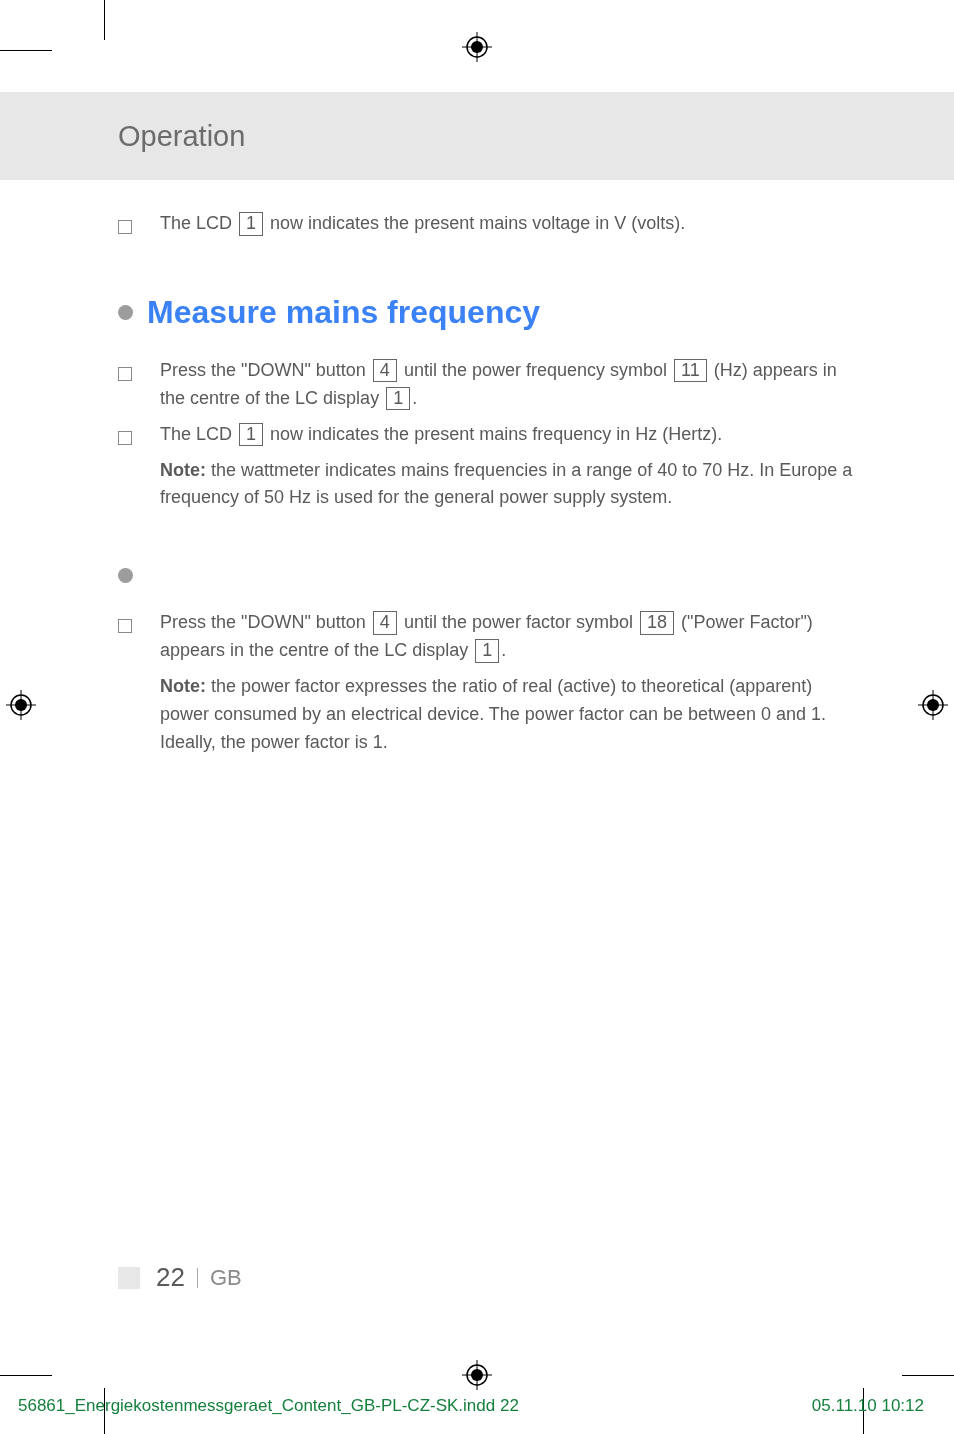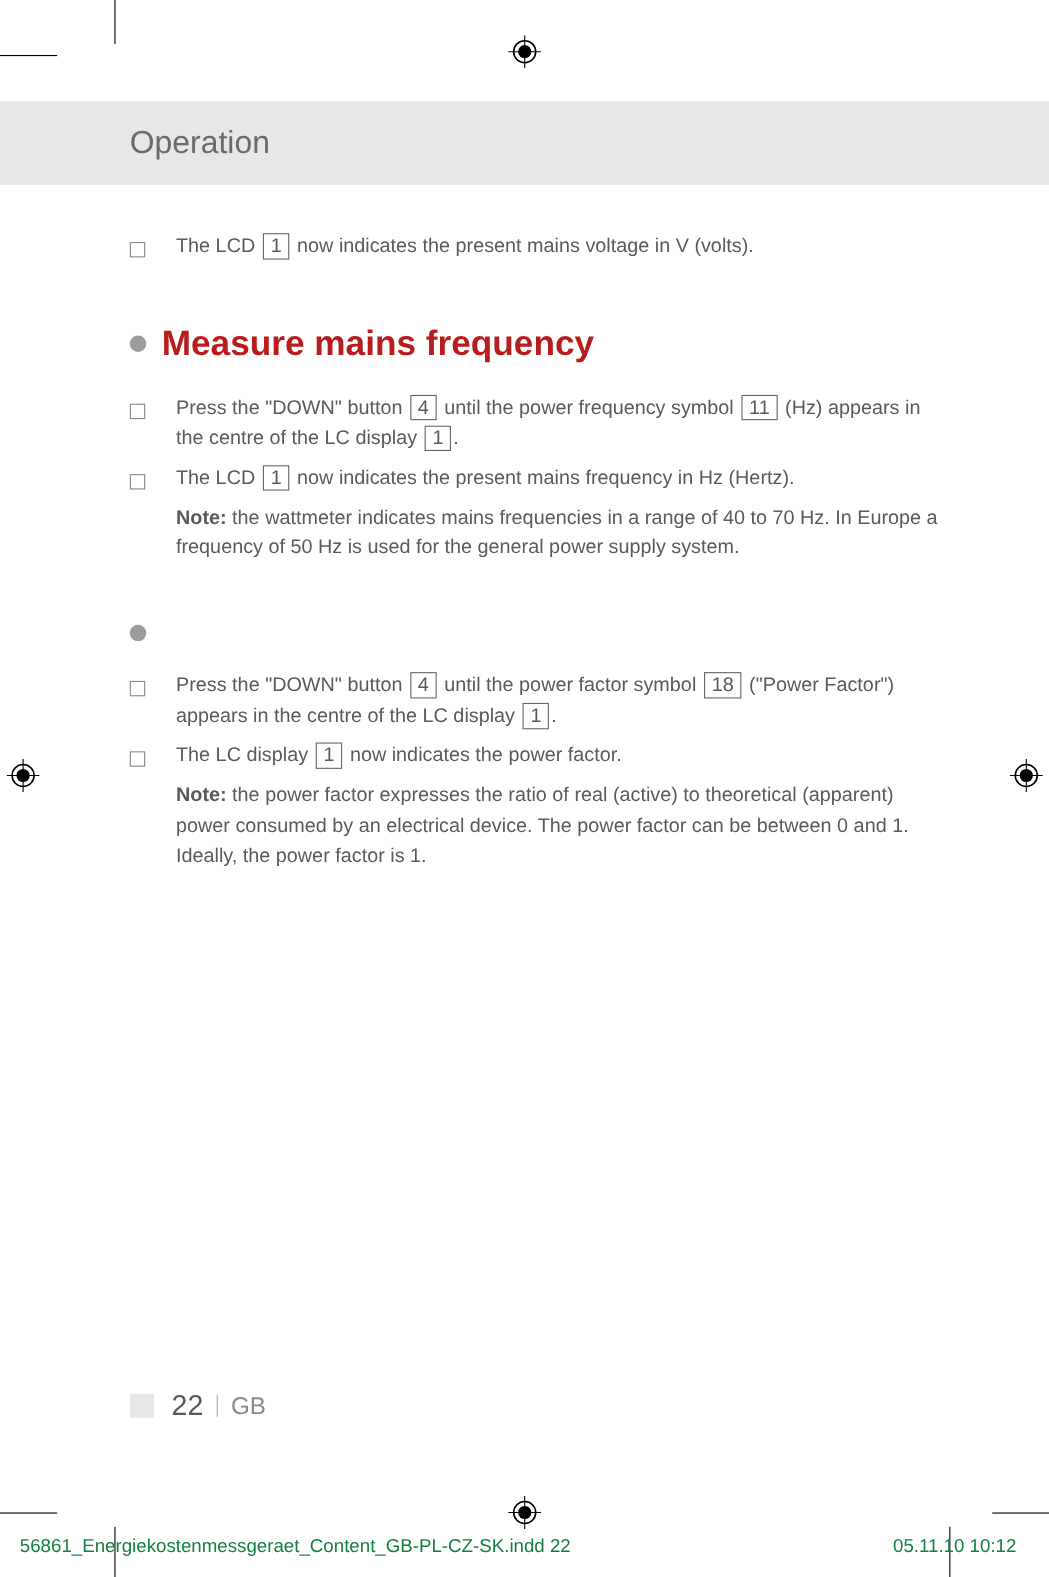--- a/index.html
+++ b/index.html
@@ -12,21 +12,21 @@
       color: #4a4a4a;
     }
     .crop-mark-h { position: absolute; background: #000; height: 1px; }
     .crop-mark-v { position: absolute; background: #000; width: 1px; }
     .reg-mark { position: absolute; width: 30px; height: 30px; }
     .reg-mark svg { width: 100%; height: 100%; }
 
     .header-band {
       position: absolute;
       top: 92px; left: 0; right: 0;
-      height: 76px;
+      height: 88px;
       background: #e7e7e7;
       display: flex;
       align-items: center;
       padding-left: 118px;
     }
     .header-title {
       font-size: 29px;
       color: #6b6b6b;
       font-weight: 400;
     }
@@ -67,21 +67,21 @@
     }
     .bullet-dot {
       width: 15px; height: 15px;
       border-radius: 50%;
       background: #9c9c9c;
       flex-shrink: 0;
     }
     .section-title {
       font-size: 32px;
       font-weight: 700;
-      color: #b91c1c;
+      color: #3b82f6;
     }
     .bold { font-weight: 700; color: #5a5a5a; }
 
     .page-num {
       position: absolute;
       left: 118px;
       top: 1262px;
       display: flex;
       align-items: center;
       gap: 6px;
@@ -178,24 +178,20 @@
 
   <div class="section-head">
     <div class="bullet-dot"></div>
   </div>
 
   <div class="para indent">
     <span class="checkbox"></span>
     <span>Press the "DOWN" button </span><span class="boxed">4</span><span> until the power factor symbol </span><span class="boxed">18</span><span> ("Power Factor") appears in the centre of the LC display </span><span class="boxed">1</span><span>.</span>
   </div>
 
-  <div class="para indent">
-    <span class="checkbox"></span>
-    <span>The LC display </span><span class="boxed">1</span><span> now indicates the power factor.</span>
-  </div>
 
   <div class="para" style="padding-left:42px;">
     <span class="bold">Note:</span><span> the power factor expresses the ratio of real (active) to theoretical (apparent) power consumed by an electrical device. The power factor can be between 0 and 1. Ideally, the power factor is 1.</span>
   </div>
 
 </div>
 
 <div class="page-num">
   <div class="pn-box"></div>
   <span class="pn-num">22</span>

